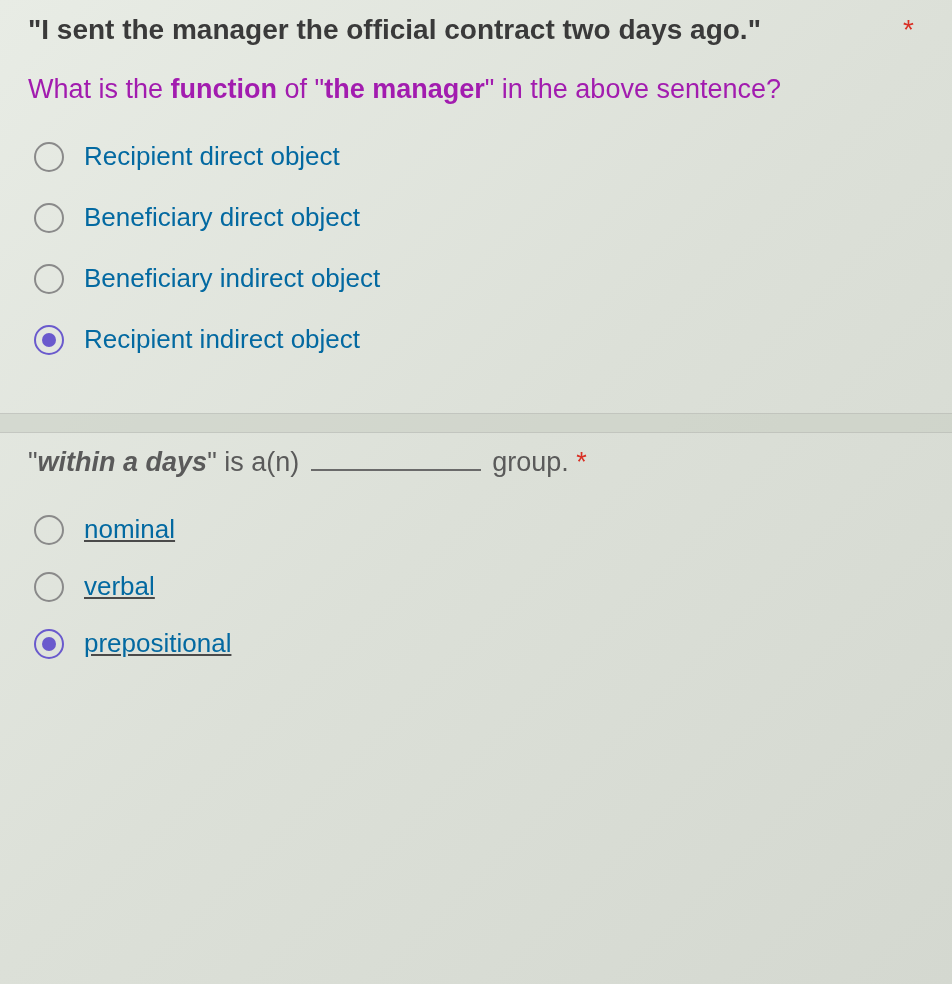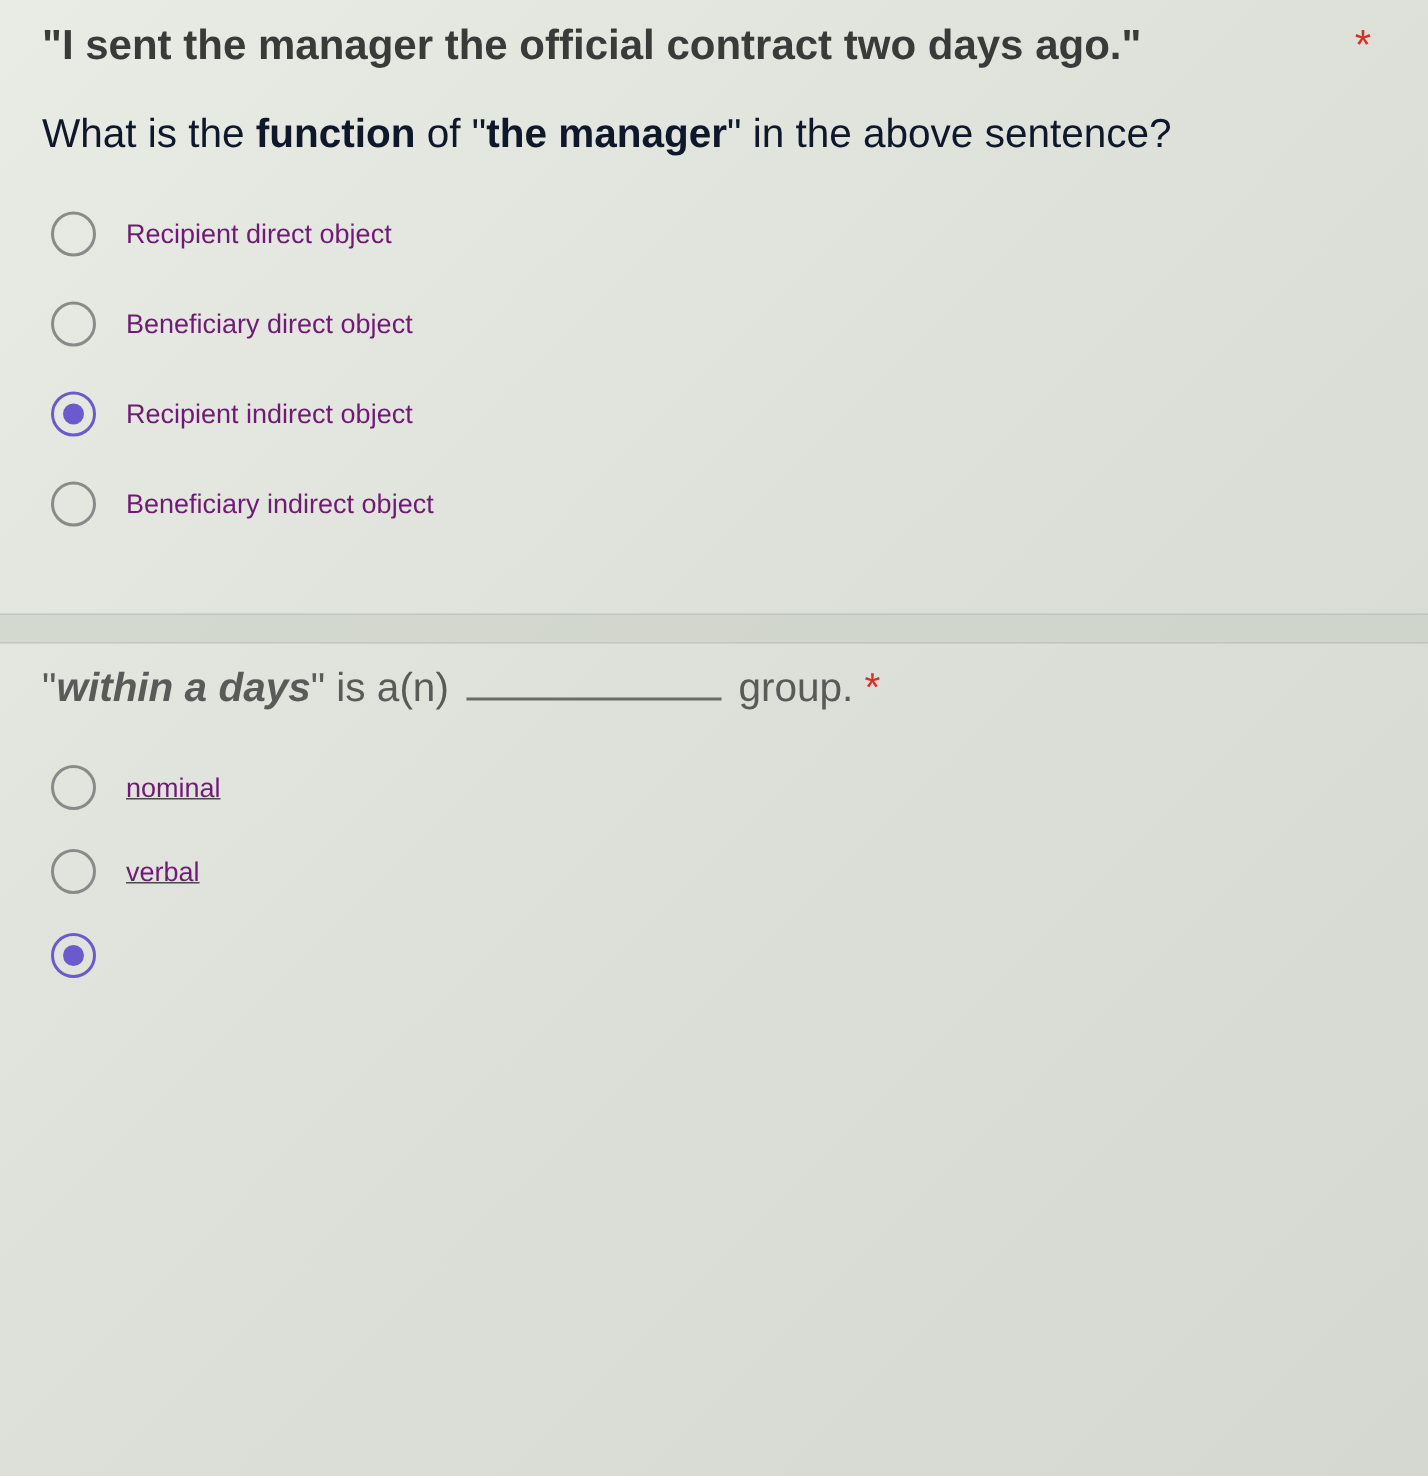--- a/index.html
+++ b/index.html
@@ -24,21 +24,21 @@
     gap: 20px;
   }
   .q1-title .req {
     color: #d93025;
     font-weight: normal;
     margin-left: auto;
     padding-right: 10px;
   }
   .q1-sub {
     font-size: 27px;
-    color: #0f172a;
+    color: #a21caf;
     margin-bottom: 36px;
   }
   .q1-sub .bold { font-weight: bold; }
   .options {
     padding-left: 6px;
   }
   .option {
     display: flex;
     align-items: center;
     gap: 20px;
@@ -59,22 +59,22 @@
   .radio.selected {
     border-color: #6a5acd;
   }
   .radio.selected .dot {
     width: 14px;
     height: 14px;
     background: #6a5acd;
     border-radius: 50%;
   }
   .option-label {
-    font-size: 18px;
-    color: #701a75;
+    font-size: 26px;
+    color: #0369a1;
   }
   .divider {
     height: 20px;
     background: rgba(200,205,195,0.55);
     border-top: 1px solid rgba(160,160,160,0.3);
     border-bottom: 1px solid rgba(160,160,160,0.3);
   }
   .q2-title {
     font-size: 27px;
     color: #5a5a5a;
@@ -111,30 +111,30 @@
         </div>
       <span class="option-label">Recipient direct object</span>
     </div>
     <div class="option">
       <div class="radio">
           <div class="dot"></div>
         </div>
       <span class="option-label">Beneficiary direct object</span>
     </div>
     <div class="option">
+      <div class="radio">
+          <div class="dot"></div>
+        </div>
+      <span class="option-label">Beneficiary indirect object</span>
+    </div>
+    <div class="option">
       <div class="radio selected">
           <div class="dot"></div>
         </div>
       <span class="option-label">Recipient indirect object</span>
-    </div>
-    <div class="option">
-      <div class="radio">
-          <div class="dot"></div>
-        </div>
-      <span class="option-label">Beneficiary indirect object</span>
     </div>
   </div>
 </div>
 
 <div class="divider"></div>
 
 <div class="question-block q2">
   <div class="q2-title">
     <span>"</span><span class="italic-bold">within a days</span><span>"</span><span> is a(n) </span><span class="blank"></span><span> group. </span><span class="req">*</span>
   </div>
@@ -148,15 +148,16 @@
     <div class="option">
       <div class="radio">
           <div class="dot"></div>
         </div>
       <span class="option-label">verbal</span>
     </div>
     <div class="option">
       <div class="radio selected">
           <div class="dot"></div>
         </div>
+      <span class="option-label">prepositional</span>
     </div>
   </div>
 </div>
 
 </body></html>

